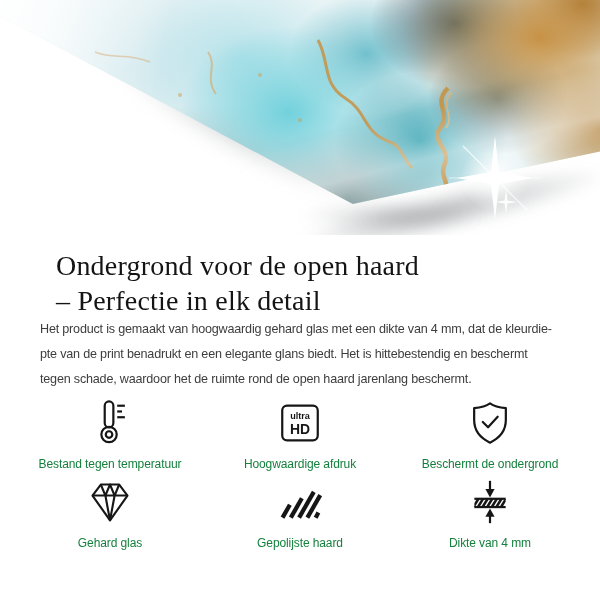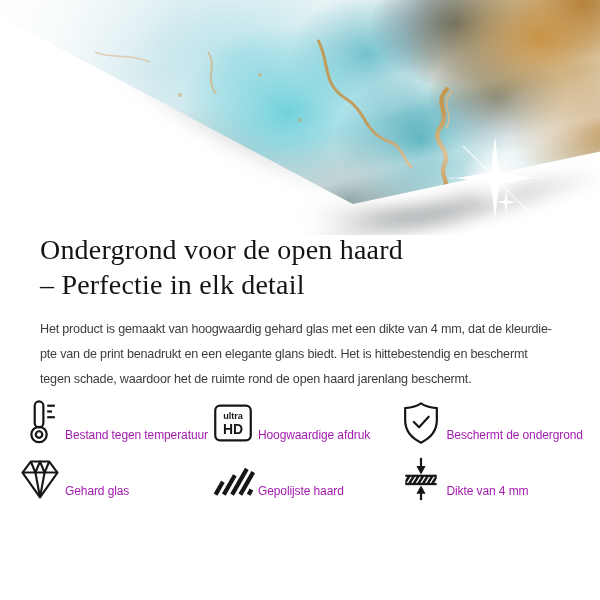--- a/index.html
+++ b/index.html
@@ -57,23 +57,23 @@
   
   .headline{position:absolute;left:40px;top:232px;
       font-family:"Liberation Serif",serif;font-weight:400;color:#141414;
       font-size:28px;line-height:35px;letter-spacing:0.2px;}
   .desc{position:absolute;left:40px;top:317px;color:#3d3d3d;
       font-size:12.6px;line-height:25px;letter-spacing:-0.2px;white-space:nowrap;}
 
   
   .features{position:absolute;left:15px;top:398px;width:570px;
       display:grid;grid-template-columns:repeat(3,1fr);row-gap:6px;}
-  .feature{display:flex;flex-direction:row;align-items:center;}
+  .feature{display:flex;flex-direction:column;align-items:center;}
   .icon-box{height:50px;width:50px;display:flex;align-items:center;justify-content:center;}
-  .feature-label{margin-top:23px;font-size:12px;letter-spacing:-0.1px;color:#a21caf;white-space:nowrap;}
+  .feature-label{margin-top:9px;font-size:12px;letter-spacing:-0.1px;color:#15803d;white-space:nowrap;}
   .ic{stroke:#161616;fill:none;stroke-width:2.3;}
 </style>
 </head>
 <body>
 
 <div class="page">
 
   <div class="hero">
     <div class="shadow shadow-left"></div>
     <div class="shadow shadow-right"></div>
@@ -105,21 +105,21 @@
         </radialGradient>
       </defs>
       <circle cx="50" cy="50" r="34" fill="url(#glow)"></circle>
       <line x1="18" y1="18" x2="82" y2="82" stroke="#ffffff" stroke-width="1.2" opacity="0.8"></line>
       <line x1="4" y1="50" x2="96" y2="50" stroke="#ffffff" stroke-width="1" opacity="0.6"></line>
       <path d="M50,8 L54,44 L88,50 L54,56 L50,92 L46,56 L12,50 L46,44 Z" fill="#ffffff"></path>
       <path d="M61,62 L62.5,72.5 L72,74 L62.5,75.5 L61,86 L59.5,75.5 L50,74 L59.5,72.5 Z" fill="#ffffff" opacity="0.9"></path>
     </svg>
   </div>
 
-  <h1 class="headline" style="margin:0;">
+  <h1 class="headline" style="margin:16px;">
     <span style="display:block">Ondergrond voor de open haard</span>
     <span style="display:block">– Perfectie in elk detail</span>
   </h1>
 
   <div class="desc">
     <div>Het product is gemaakt van hoogwaardig gehard glas met een dikte van 4 mm, dat de kleurdie-</div>
     <div>pte van de print benadrukt en een elegante glans biedt. Het is hittebestendig en beschermt</div>
     <div>tegen schade, waardoor het de ruimte rond de open haard jarenlang beschermt.</div>
   </div>
 

